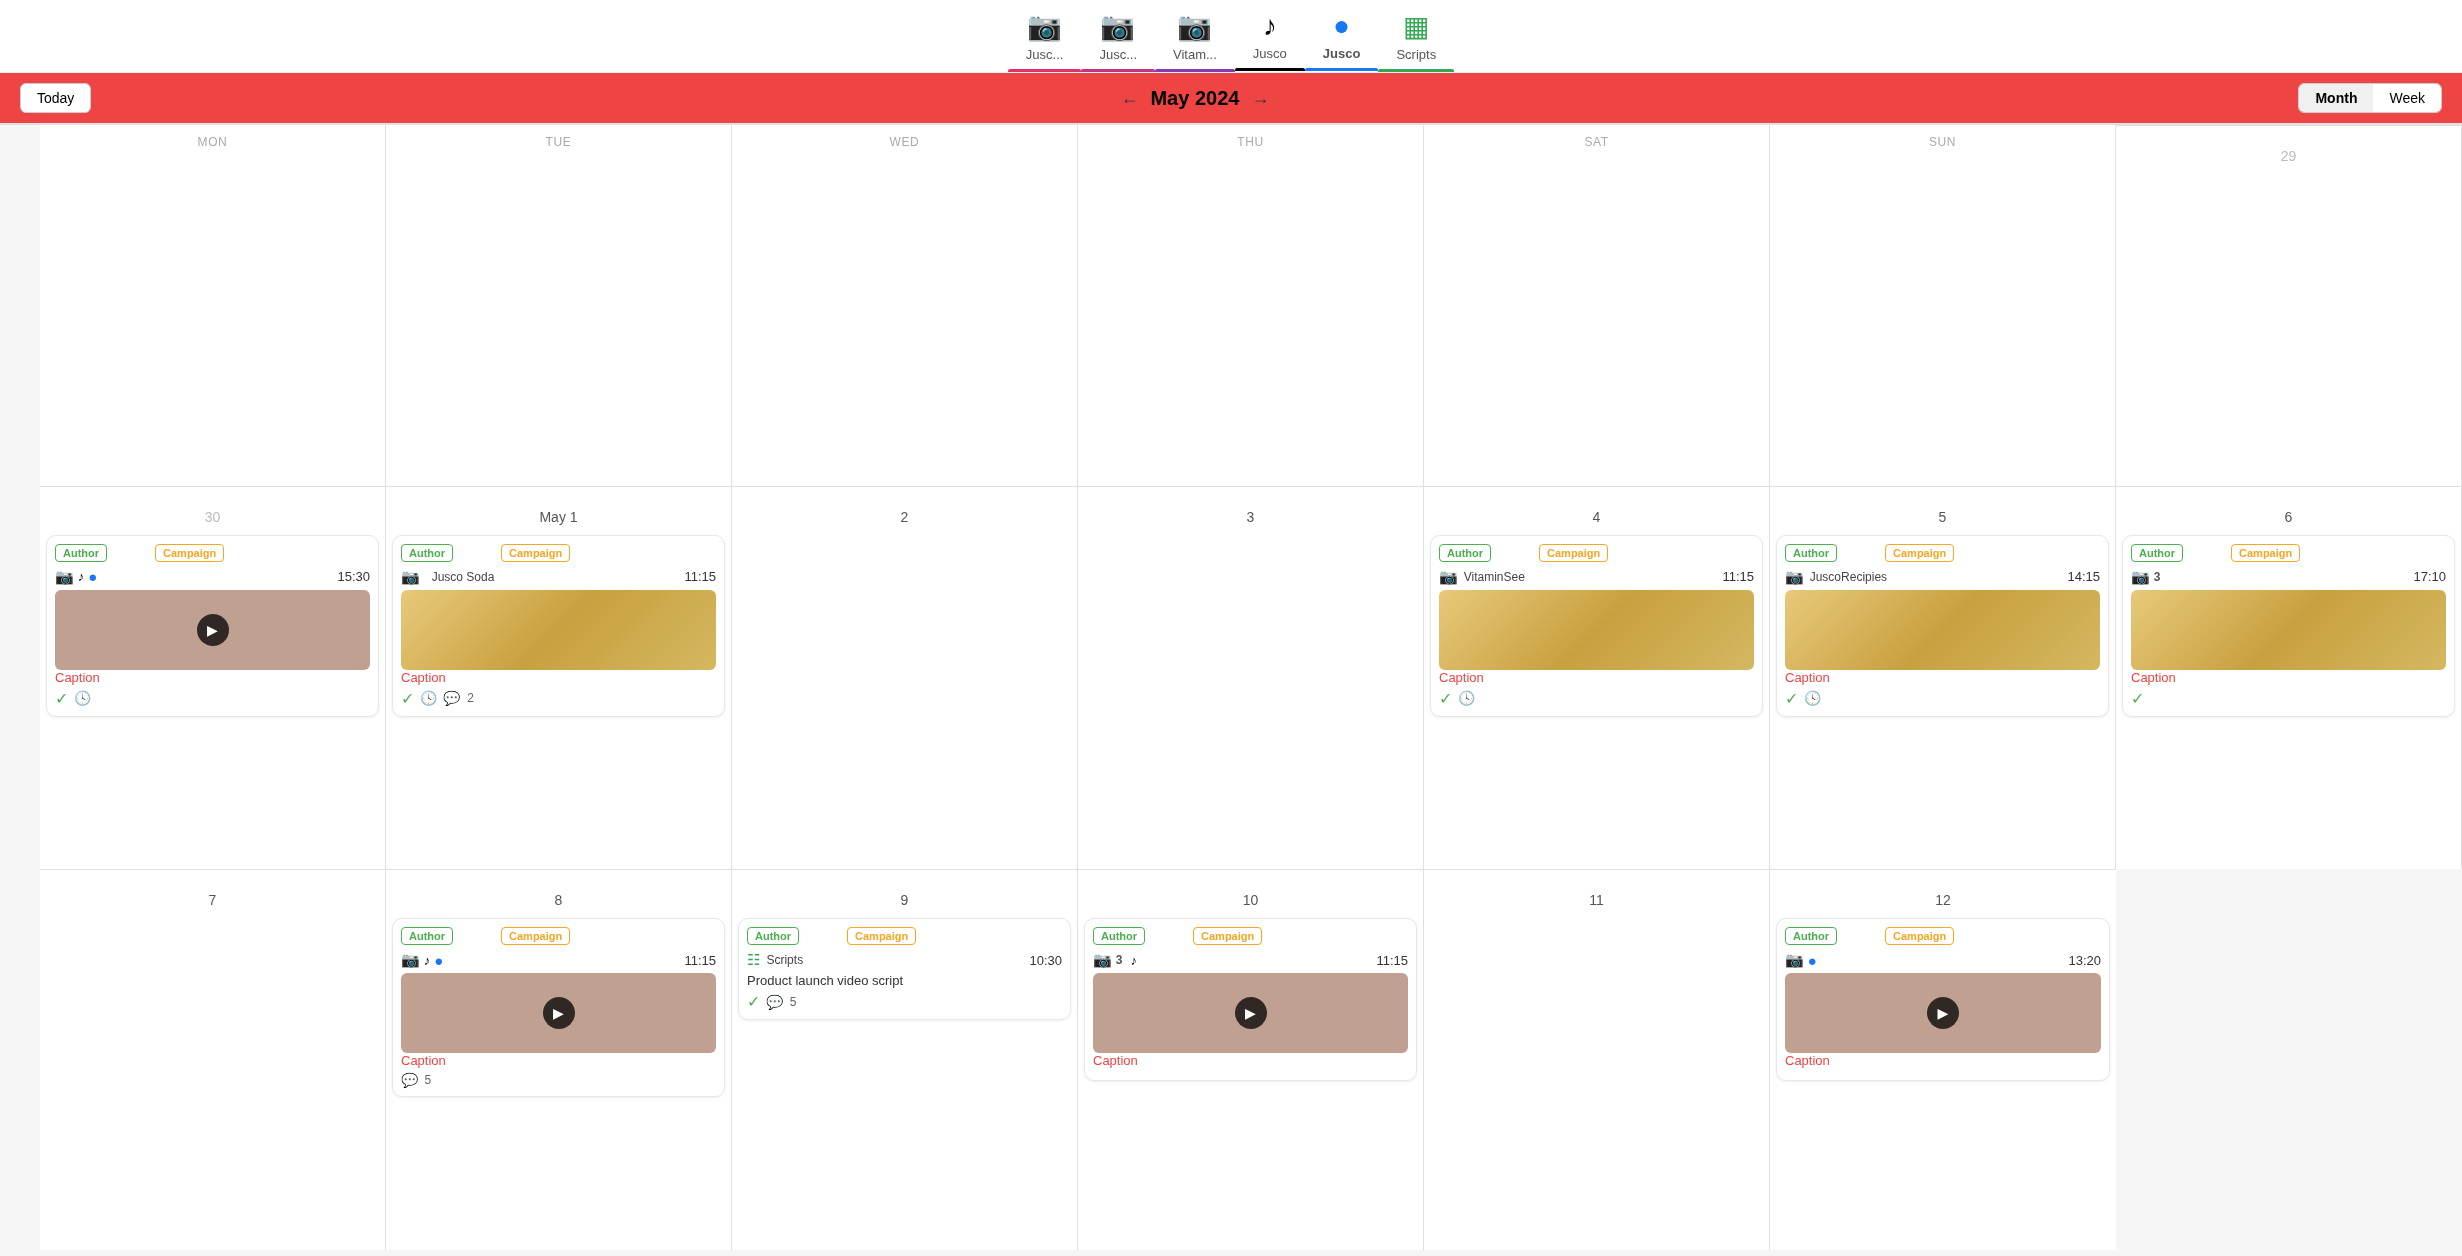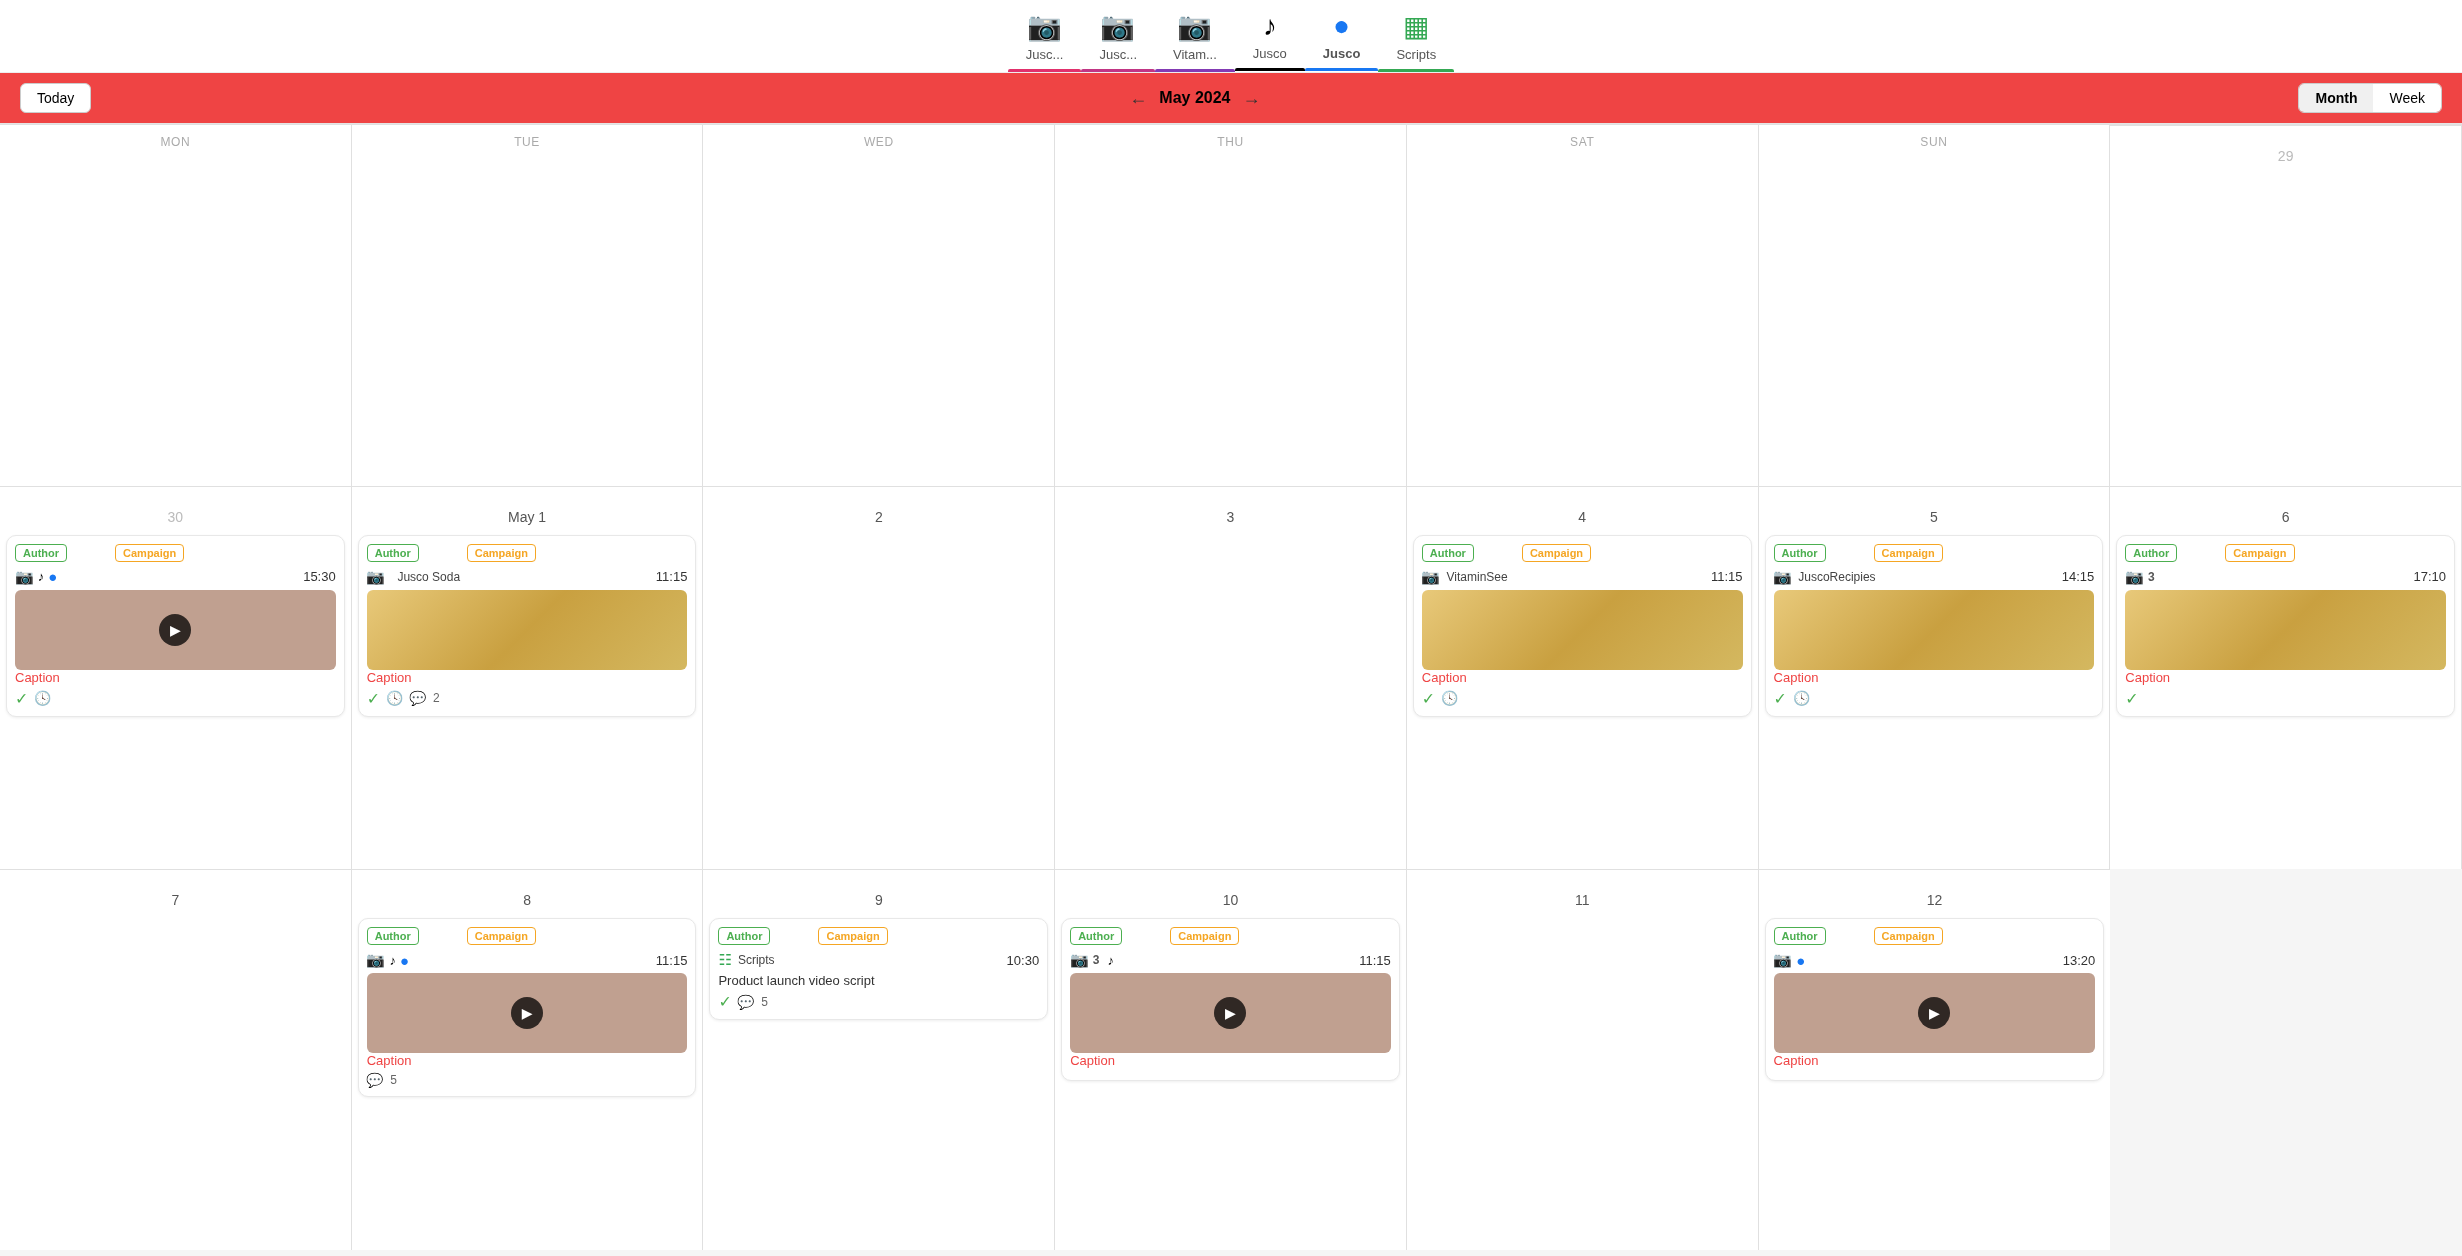--- a/index.html
+++ b/index.html
@@ -37,34 +37,35 @@
       align-items: center;
       padding: 10px 20px;
       border-bottom: 1px solid #e5e5e5;
     }
     .today-btn {
       border: 1px solid #ccc; background: #fff; padding: 6px 16px;
       border-radius: 6px; cursor: pointer; font-size: 14px;
     }
     .cal-nav { display: flex; align-items: center; gap: 12px; margin: 0 auto; }
     .cal-nav-arrow { cursor: pointer; font-size: 18px; color: #333; background: none; border: none; }
-    .cal-month-label { font-size: 16px; font-weight: 600; text-align: center; }
+    .cal-month-label { font-size: 20px; font-weight: 600; text-align: center; }
     .view-toggle { display: flex; border: 1px solid #ccc; border-radius: 6px; overflow: hidden; }
     .view-btn {
       padding: 6px 16px; font-size: 14px; cursor: pointer;
       background: #fff; border: none;
     }
     .view-btn.active { background: #f0f0f0; font-weight: 600; }
 
     
     .cal-grid {
       display: grid;
       grid-template-columns: repeat(7, 1fr);
       border-top: 1px solid #e0e0e0;
       min-height: calc(100vh - 130px);
+      padding-left: 40px;
     }
     .day-header {
       text-align: center;
       font-size: 12px;
       color: #aaa;
       padding: 10px 0 6px;
       border-right: 1px solid #e0e0e0;
       background: #fff;
       letter-spacing: 0.05em;
     }

